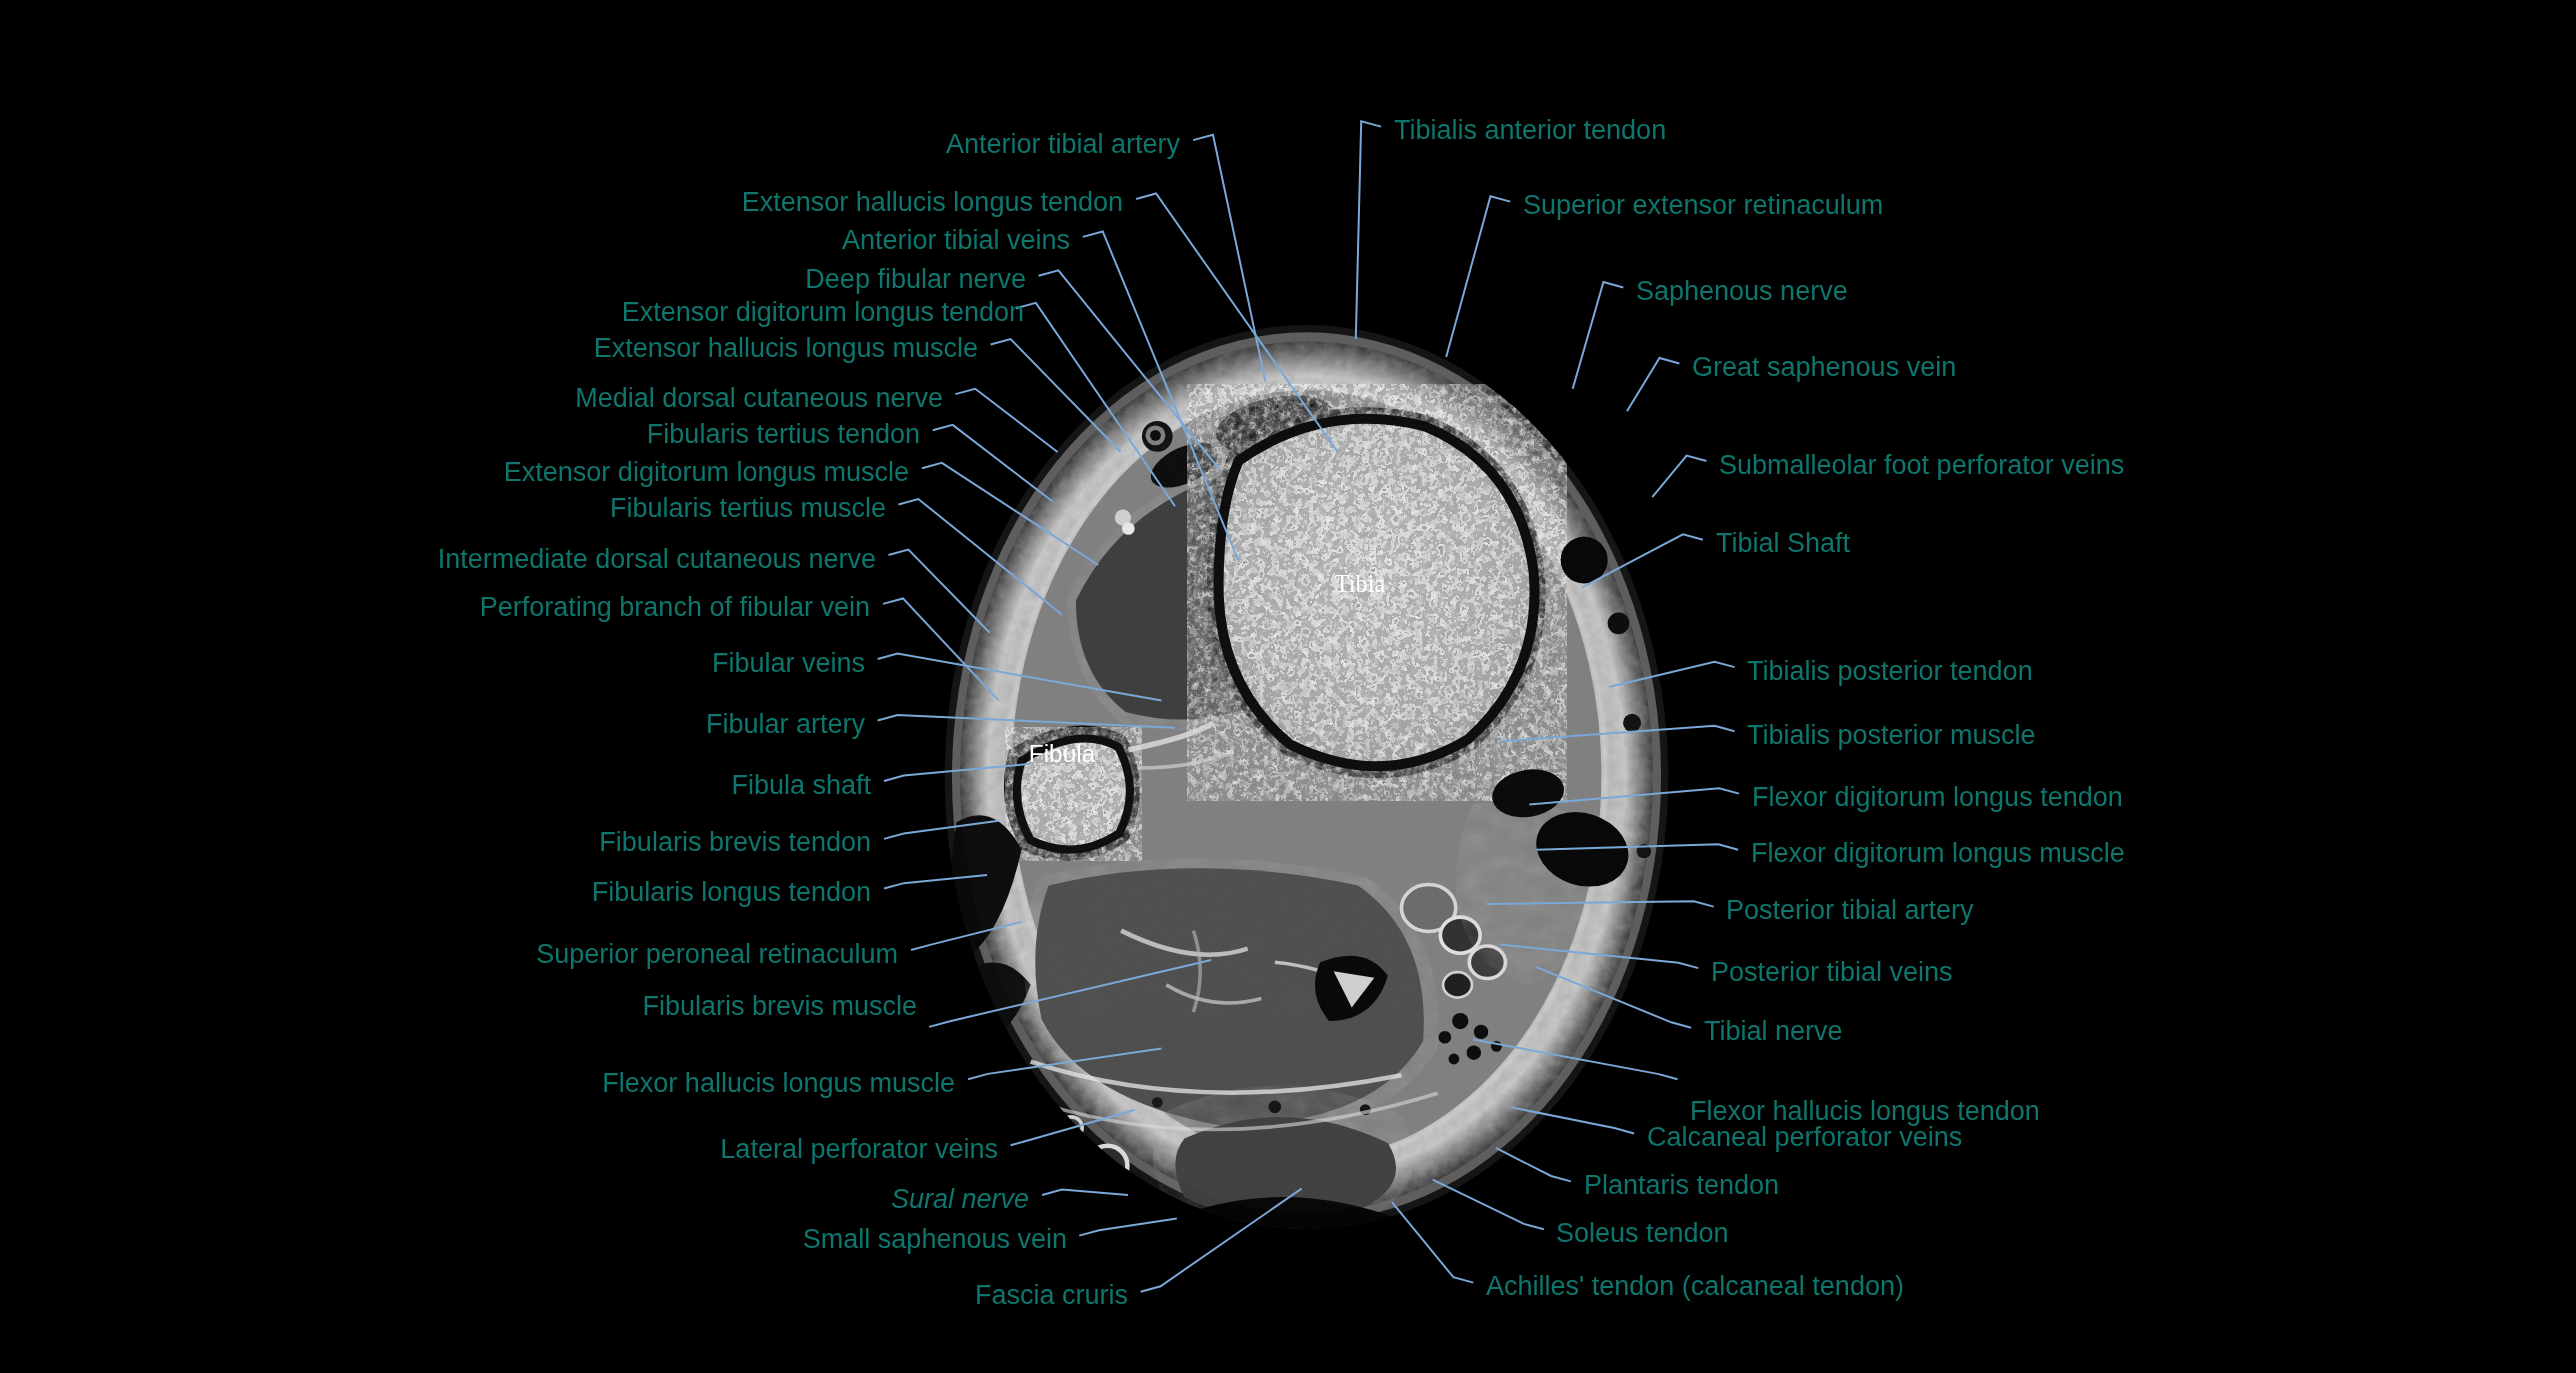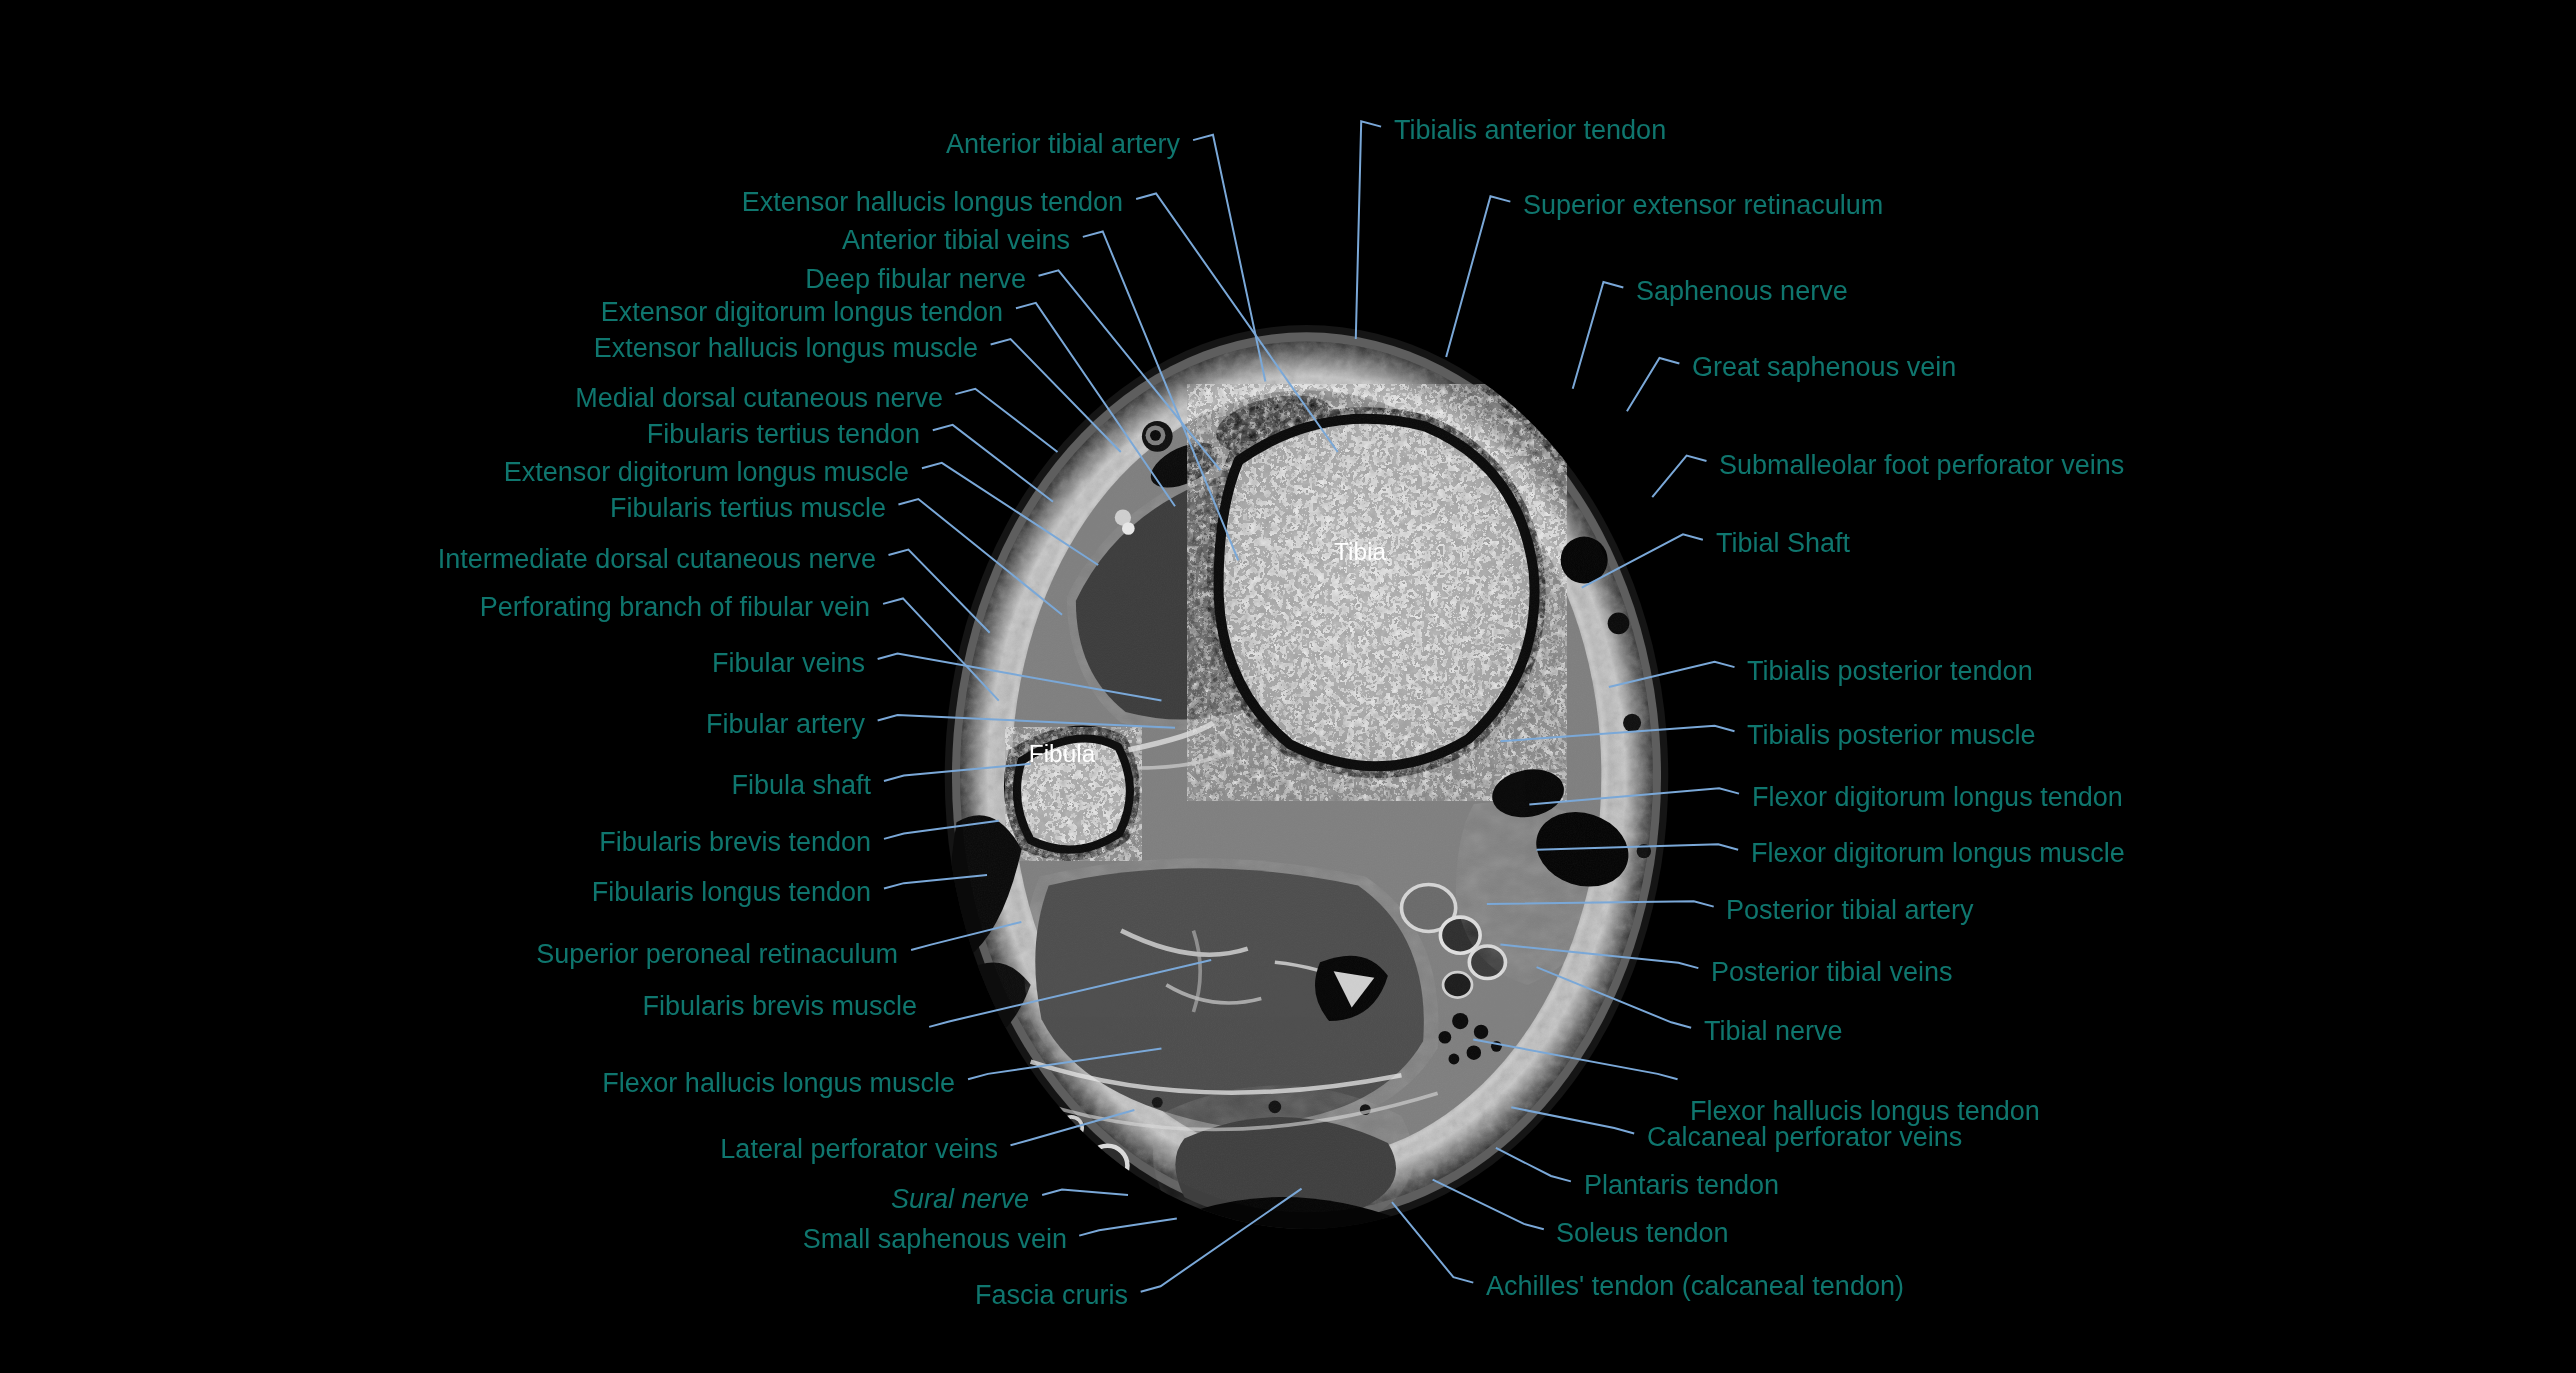--- a/index.html
+++ b/index.html
@@ -224,29 +224,29 @@
       <path d="M 1879 1071 L 1857 1065 L 1660 1045" stroke="#7aa8d8" stroke-width="2.2" fill="none"></path>
       <path d="M 1871 1137 L 1849 1131 L 1700 1070" stroke="#7aa8d8" stroke-width="2.2" fill="none"></path>
       <path d="M 1856 1194 L 1834 1188 L 1630 1150" stroke="#7aa8d8" stroke-width="2.2" fill="none"></path>
       <path d="M 1808 1254 L 1786 1248 L 1672 1225" stroke="#7aa8d8" stroke-width="2.2" fill="none"></path>
       <path d="M 1738 1307 L 1716 1301 L 1655 1270" stroke="#7aa8d8" stroke-width="2.2" fill="none"></path>
       <path d="M 1708 1360 L 1686 1354 L 1585 1305" stroke="#7aa8d8" stroke-width="2.2" fill="none"></path>
       <path d="M 1630 1419 L 1608 1413 L 1540 1330" stroke="#7aa8d8" stroke-width="2.2" fill="none"></path>
     </svg>
 
   <div id="inner-layer">
-      <div class="inlbl" style="left: 1360px; top: 552px;">Tibia</div>
+      <div class="inlbl" style="left: 1360px; top: 584px; font-family: Liberation Serif, serif;">Tibia</div>
       <div class="inlbl" style="left: 1062px; top: 754px;">Fibula</div>
     </div>
   <div id="left-layer">
       <div class="lbl r" style="left: 1180px; top: 144px;">Anterior tibial artery</div>
       <div class="lbl r" style="left: 1123px; top: 202px;">Extensor hallucis longus tendon</div>
       <div class="lbl r" style="left: 1070px; top: 240px;">Anterior tibial veins</div>
       <div class="lbl r" style="left: 1026px; top: 279px;">Deep fibular nerve</div>
-      <div class="lbl r" style="left: 1003px; top: 312px; text-align: center;">Extensor digitorum longus tendon</div>
+      <div class="lbl r" style="left: 1024px; top: 312px; text-align: center;">Extensor digitorum longus tendon</div>
       <div class="lbl r" style="left: 978px; top: 348px;">Extensor hallucis longus muscle</div>
       <div class="lbl r" style="left: 943px; top: 398px;">Medial dorsal cutaneous nerve</div>
       <div class="lbl r" style="left: 920px; top: 434px;">Fibularis tertius tendon</div>
       <div class="lbl r" style="left: 909px; top: 472px;">Extensor digitorum longus muscle</div>
       <div class="lbl r" style="left: 886px; top: 508px;">Fibularis tertius muscle</div>
       <div class="lbl r" style="left: 876px; top: 559px;">Intermediate dorsal cutaneous nerve</div>
       <div class="lbl r" style="left: 870px; top: 607px;">Perforating branch of fibular vein</div>
       <div class="lbl r" style="left: 865px; top: 663px;">Fibular veins</div>
       <div class="lbl r" style="left: 865px; top: 724px;">Fibular artery</div>
       <div class="lbl r" style="left: 871px; top: 785px;">Fibula shaft</div>

